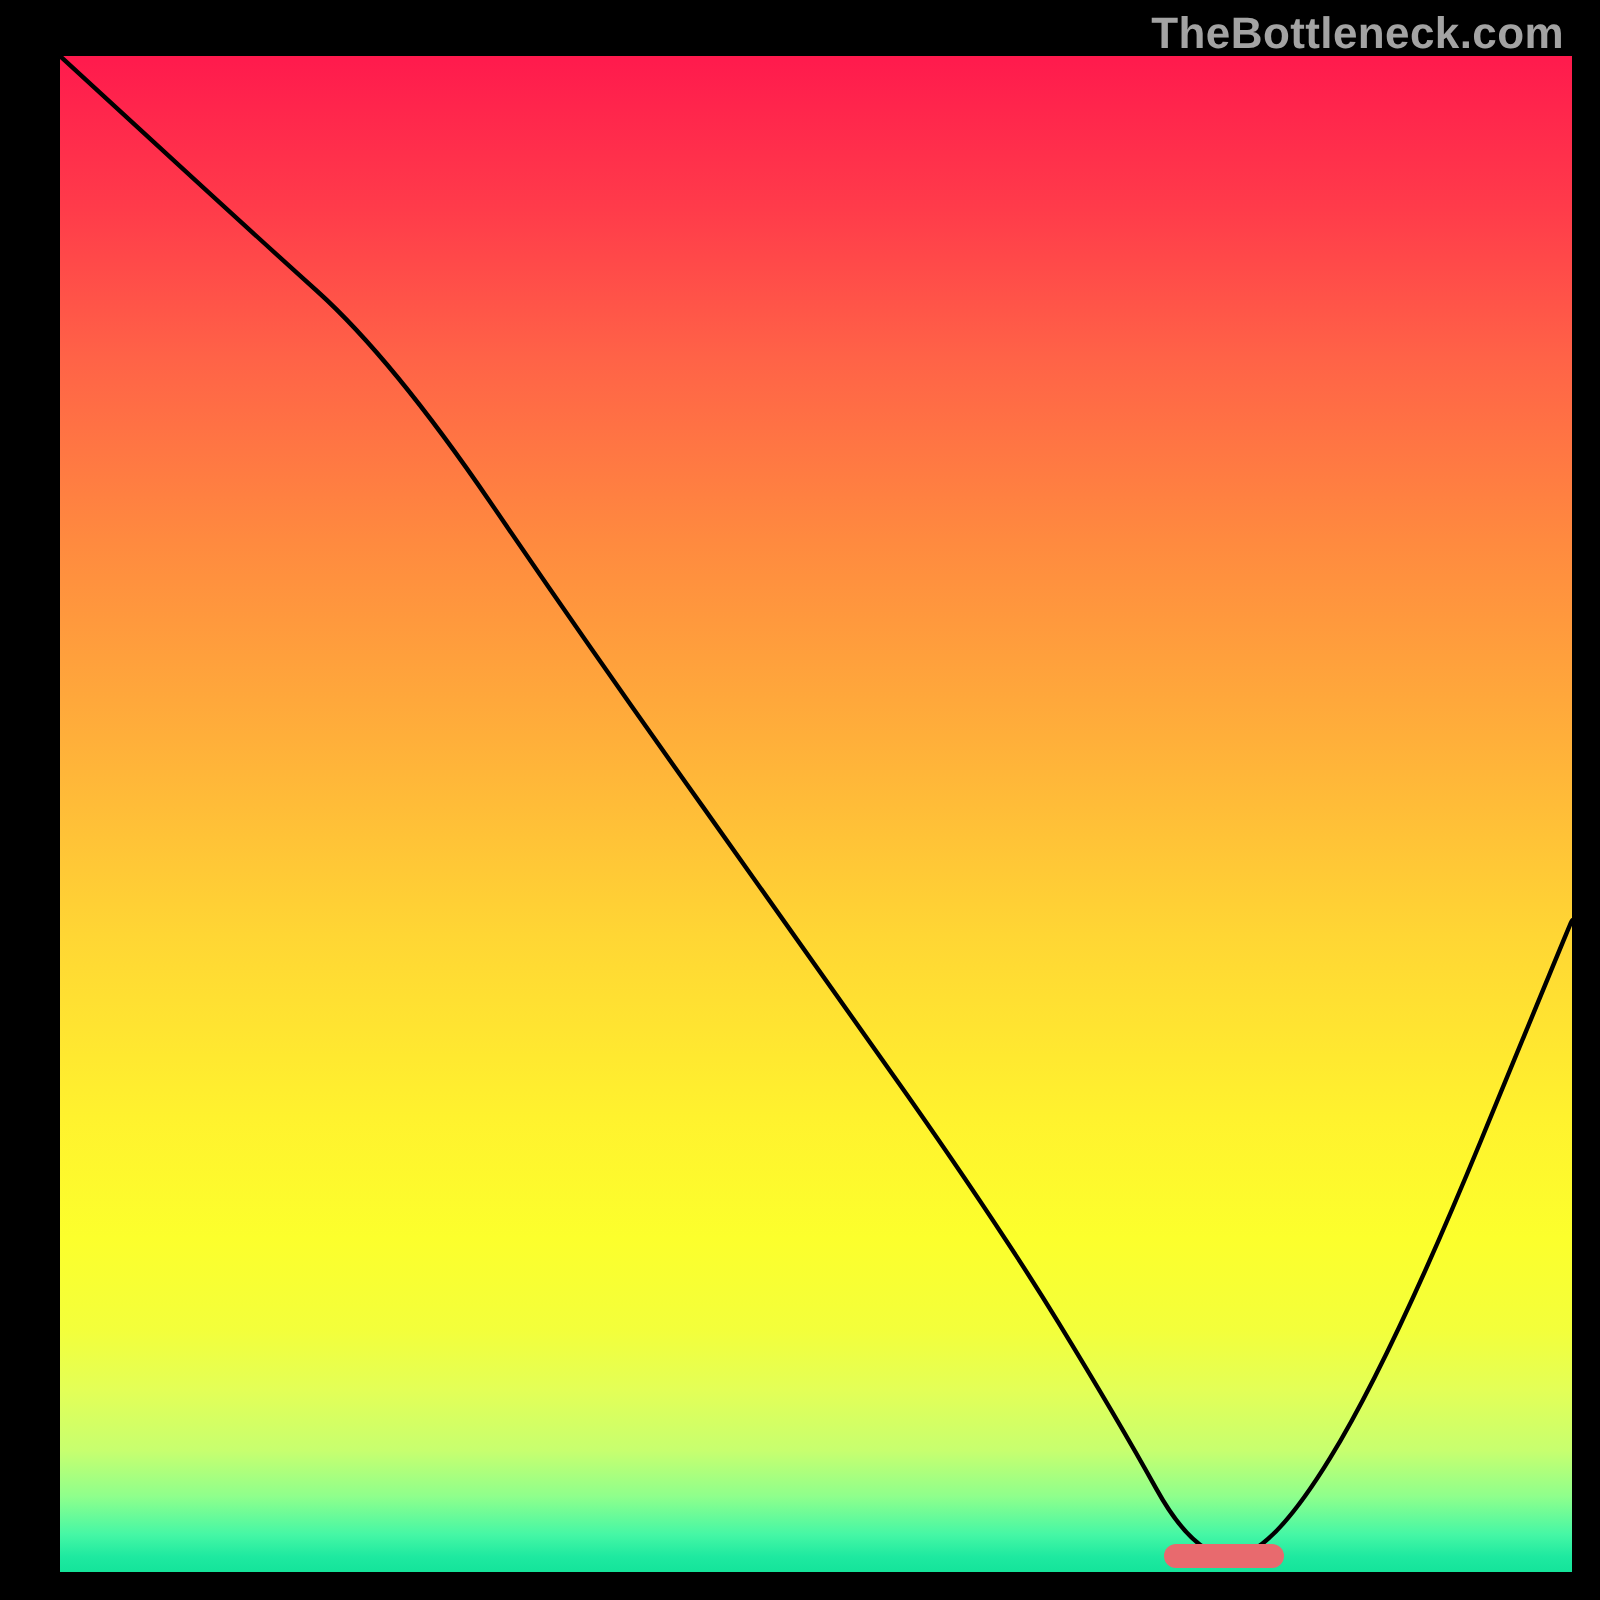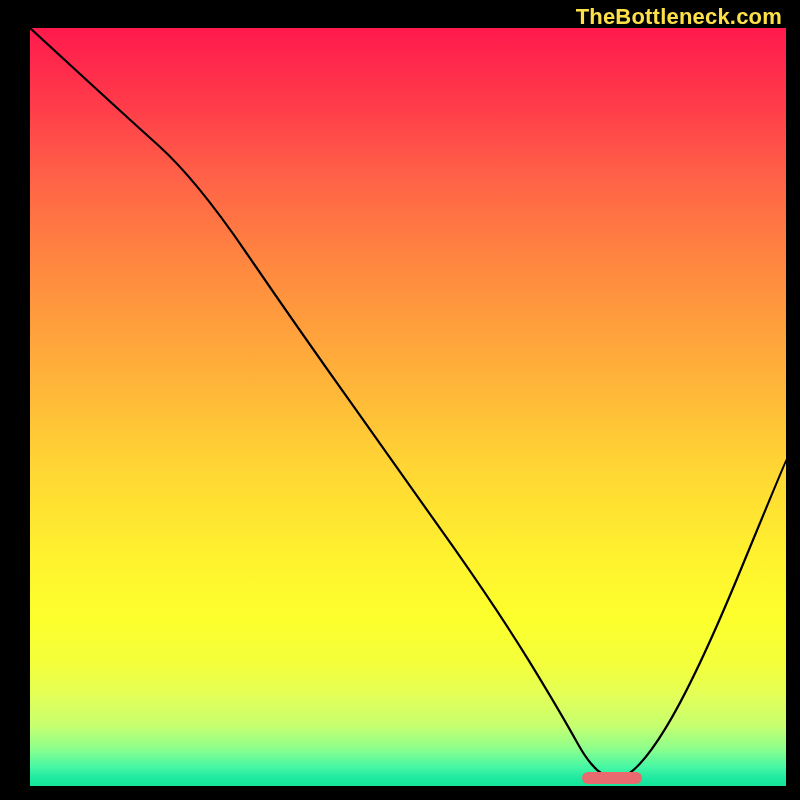--- a/index.html
+++ b/index.html
@@ -13,21 +13,21 @@
   }
   .container {
     position: relative;
     width: 800px;
     height: 800px;
   }
   .watermark {
     position: absolute;
     top: 4px;
     right: 18px;
-    color: #fde047;
+    color: #a3a3a3;
     font-size: 22px;
     font-weight: bold;
     letter-spacing: 0.2px;
     z-index: 10;
   }
   .plot-area {
     position: absolute;
     left: 30px;
     top: 28px;
     width: 756px;

